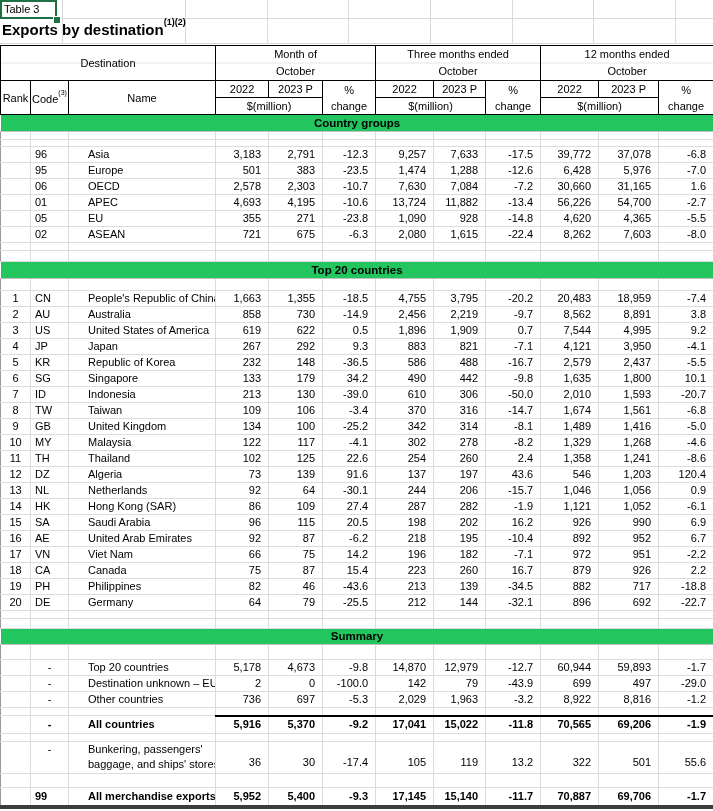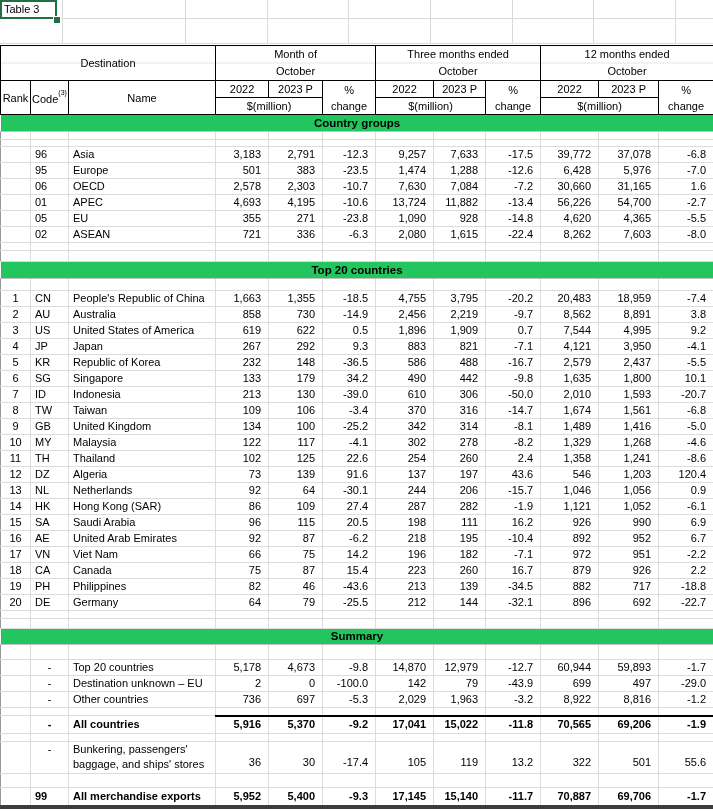--- a/index.html
+++ b/index.html
@@ -19,21 +19,21 @@
   tr.hA{height:35px;padding-left:8px;}
   tr.hA td{background:linear-gradient(#fff 16px,#e4e4e4 16px,#e4e4e4 17px,#fff 17px);}
   tr.hA td div{line-height:17px;}
   tr.hB{height:17px;} tr.hC{height:17px;}
   thead sup{font-size:7px;position:relative;top:-3px;}
   tbody tr{height:16px;}
   tbody td{border-right:1px solid #dcdcdc;border-bottom:1px solid #dcdcdc;padding:0;
        overflow:hidden;white-space:nowrap;line-height:15px;}
   tbody td:first-child{border-left:1px solid #999;}
   td.num{text-align:right;padding-right:7px;}
-  td.name{text-align:left;padding-left:4px;}
+  td.name{text-align:left;padding-left:19px;}
   td.code{text-align:left;padding-left:4px;}
   td.code.ctr{text-align:center;padding-left:0;}
   td.rank{text-align:center;}
   td.band{background:#22c55e;text-align:center;font-weight:bold;font-size:11.5px;
        border-right:none;border-bottom:1px solid #c1c1c1;}
   td.band:first-child{border-left:none;}
   tr.bold td{font-weight:bold;}
   td.topline{border-top:2px solid #000;}
   tr.final td{border-bottom:4px solid #3d3d3d;}
   tr.two td{vertical-align:top;}
@@ -54,20 +54,21 @@
       <div class="gl" style="left: 593px; top: 0px; width: 1px; height: 44px;"></div>
       <div class="gl" style="left: 675px; top: 0px; width: 1px; height: 44px;"></div>
       <div class="gl" style="left: 0px; top: 18px; width: 713px; height: 1px;"></div>
       <div class="gl" style="left: 0px; top: 43px; width: 713px; height: 1px;"></div>
     </div>
 
   <div class="cellref">Table 3</div>
   <div class="sel"></div>
   <div class="sel-handle"></div>
 
+  <div class="title"><span>Exports by destination</span><sup>(1)(2)</sup></div>
 
   <table class="main">
     <colgroup>
       <col style="width:30px">
         <col style="width:38px">
         <col style="width:147px">
       <col style="width:53px">
         <col style="width:54px">
         <col style="width:53px">
       <col style="width:58px">
@@ -222,21 +223,21 @@
           <td class="num">-14.8</td>
           <td class="num">4,620</td>
           <td class="num">4,365</td>
           <td class="num">-5.5</td>
         </tr>
         <tr>
           <td class="rank"></td>
           <td class="code">02</td>
           <td class="name">ASEAN</td>
           <td class="num">721</td>
-          <td class="num">336</td>
+          <td class="num">675</td>
           <td class="num">-6.3</td>
           <td class="num">2,080</td>
           <td class="num">1,615</td>
           <td class="num">-22.4</td>
           <td class="num">8,262</td>
           <td class="num">7,603</td>
           <td class="num">-8.0</td>
         </tr>
         <tr style="height: 8px;">
           <td class="sp"></td>
@@ -480,21 +481,21 @@
           <td class="num">-6.1</td>
         </tr>
         <tr>
           <td class="rank">15</td>
           <td class="code">SA</td>
           <td class="name">Saudi Arabia</td>
           <td class="num">96</td>
           <td class="num">115</td>
           <td class="num">20.5</td>
           <td class="num">198</td>
-          <td class="num">111</td>
+          <td class="num">202</td>
           <td class="num">16.2</td>
           <td class="num">926</td>
           <td class="num">990</td>
           <td class="num">6.9</td>
         </tr>
         <tr>
           <td class="rank">16</td>
           <td class="code">AE</td>
           <td class="name">United Arab Emirates</td>
           <td class="num">92</td>

